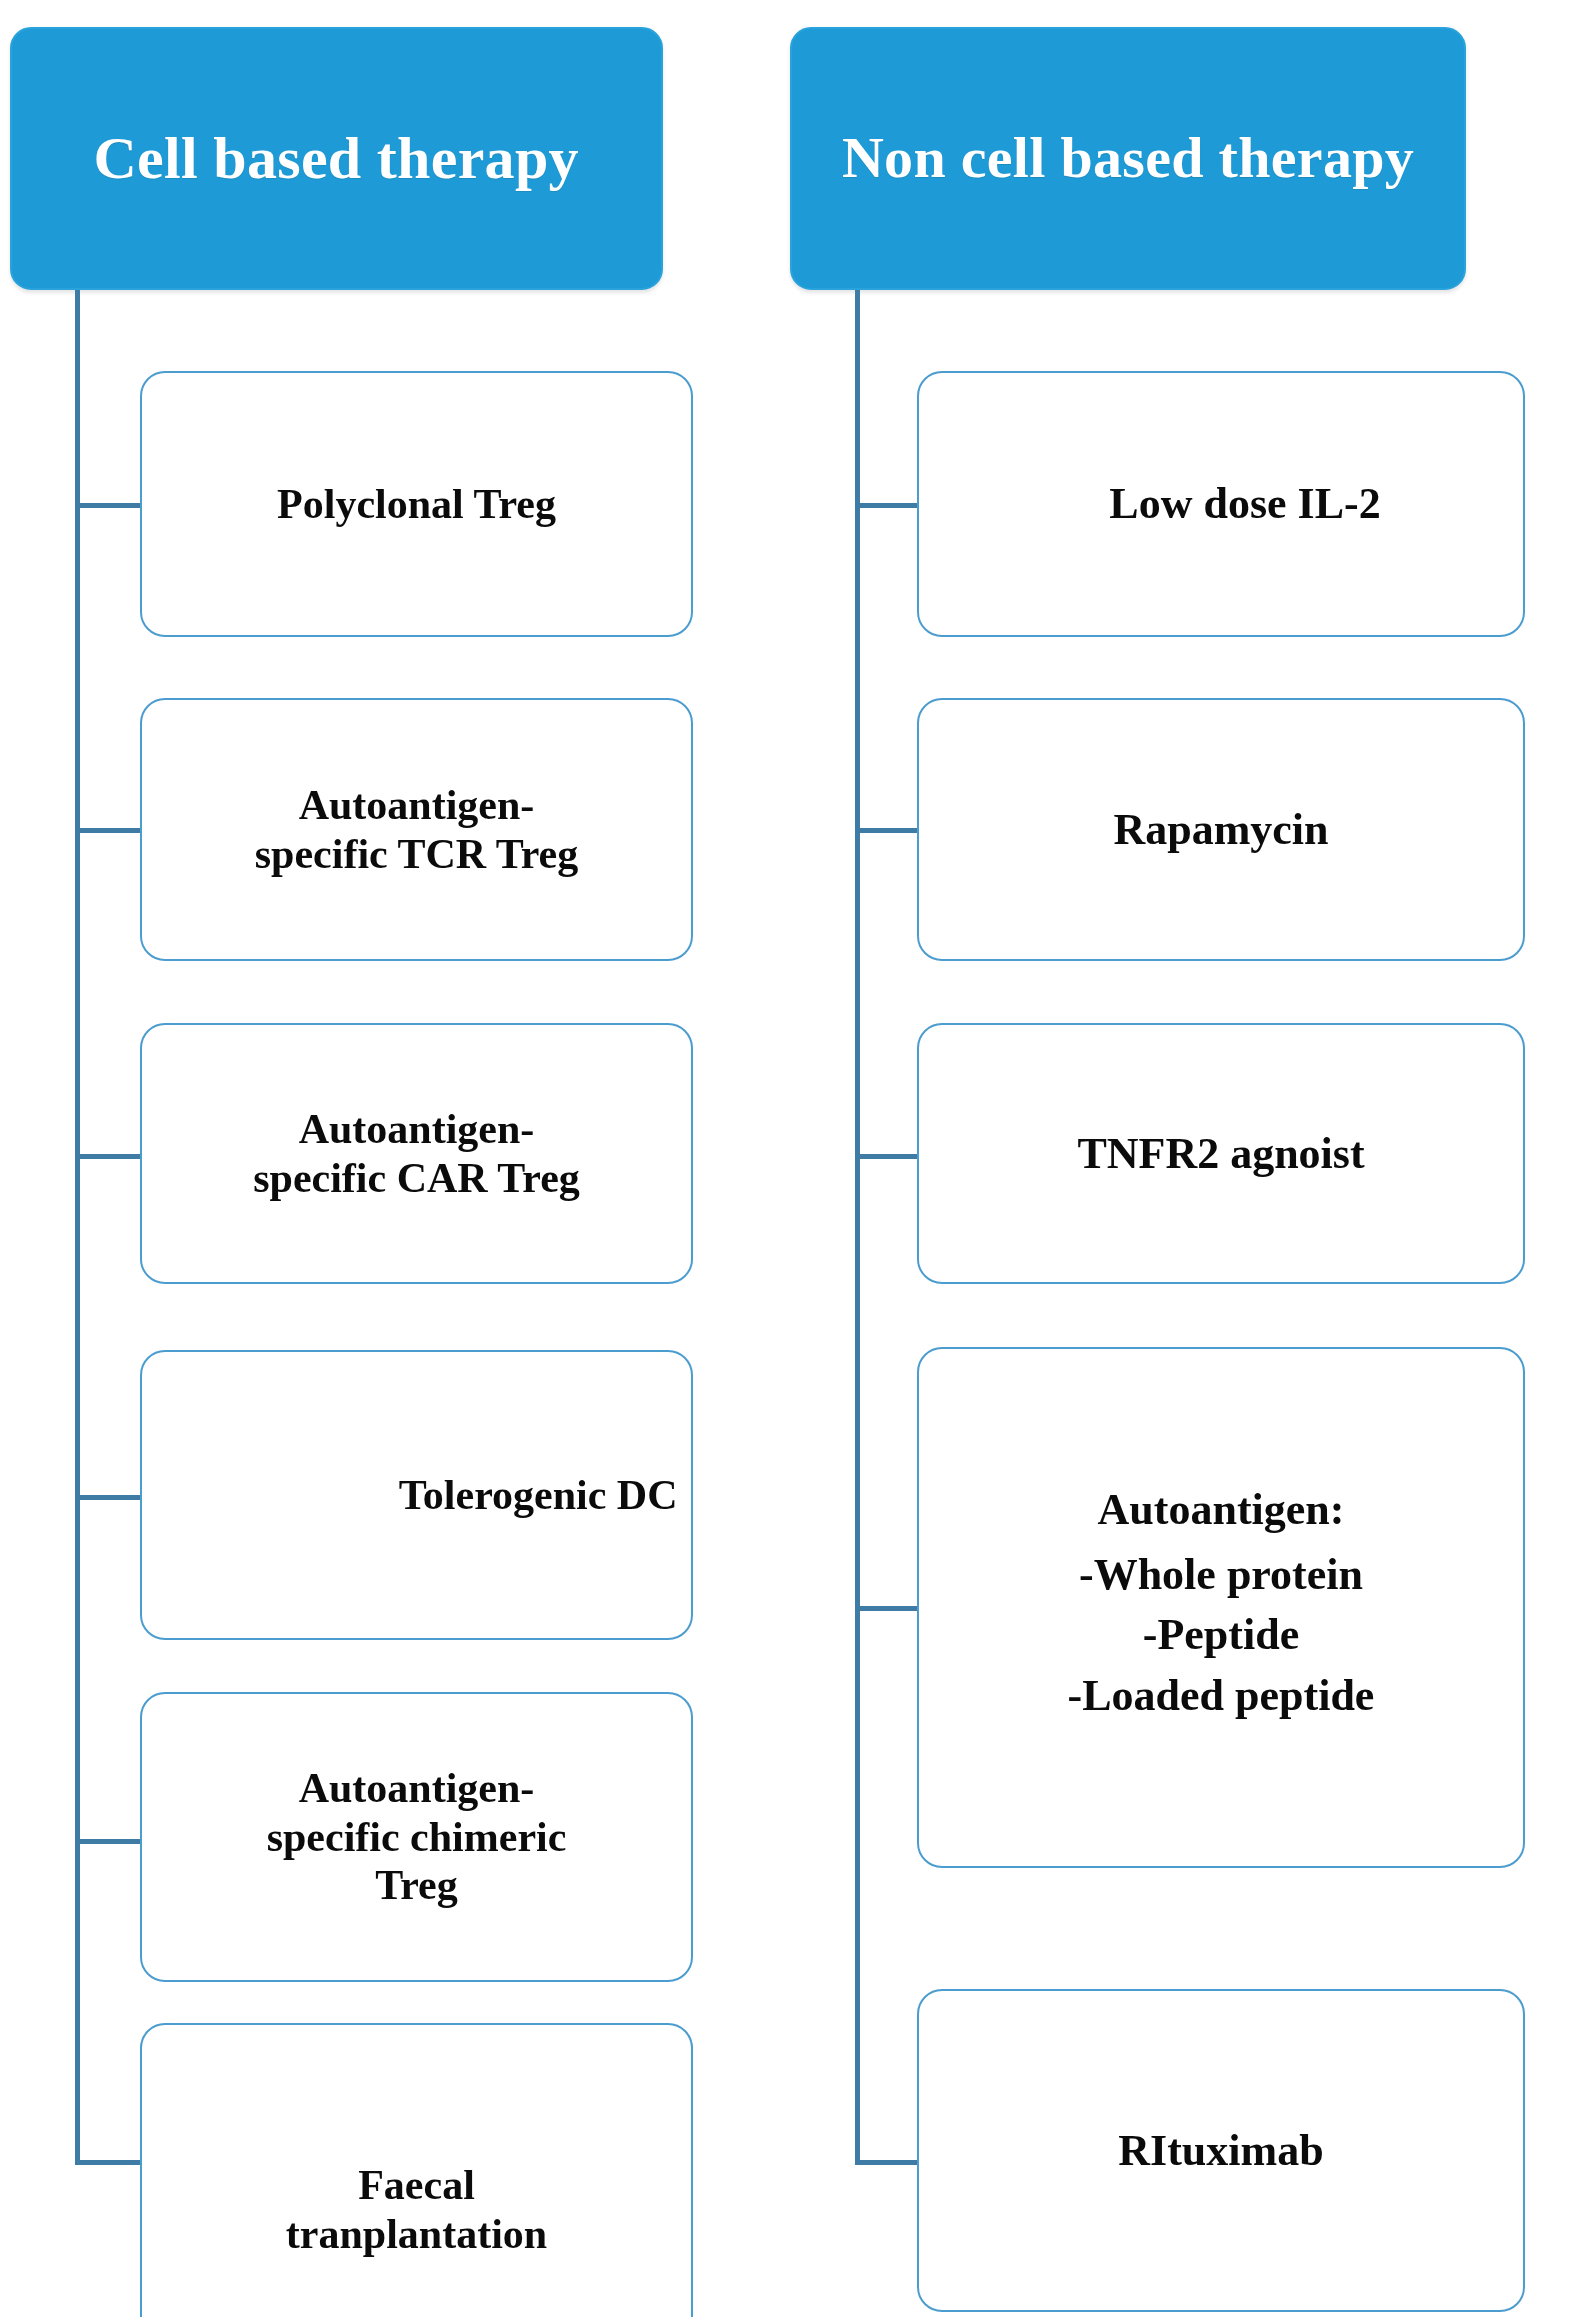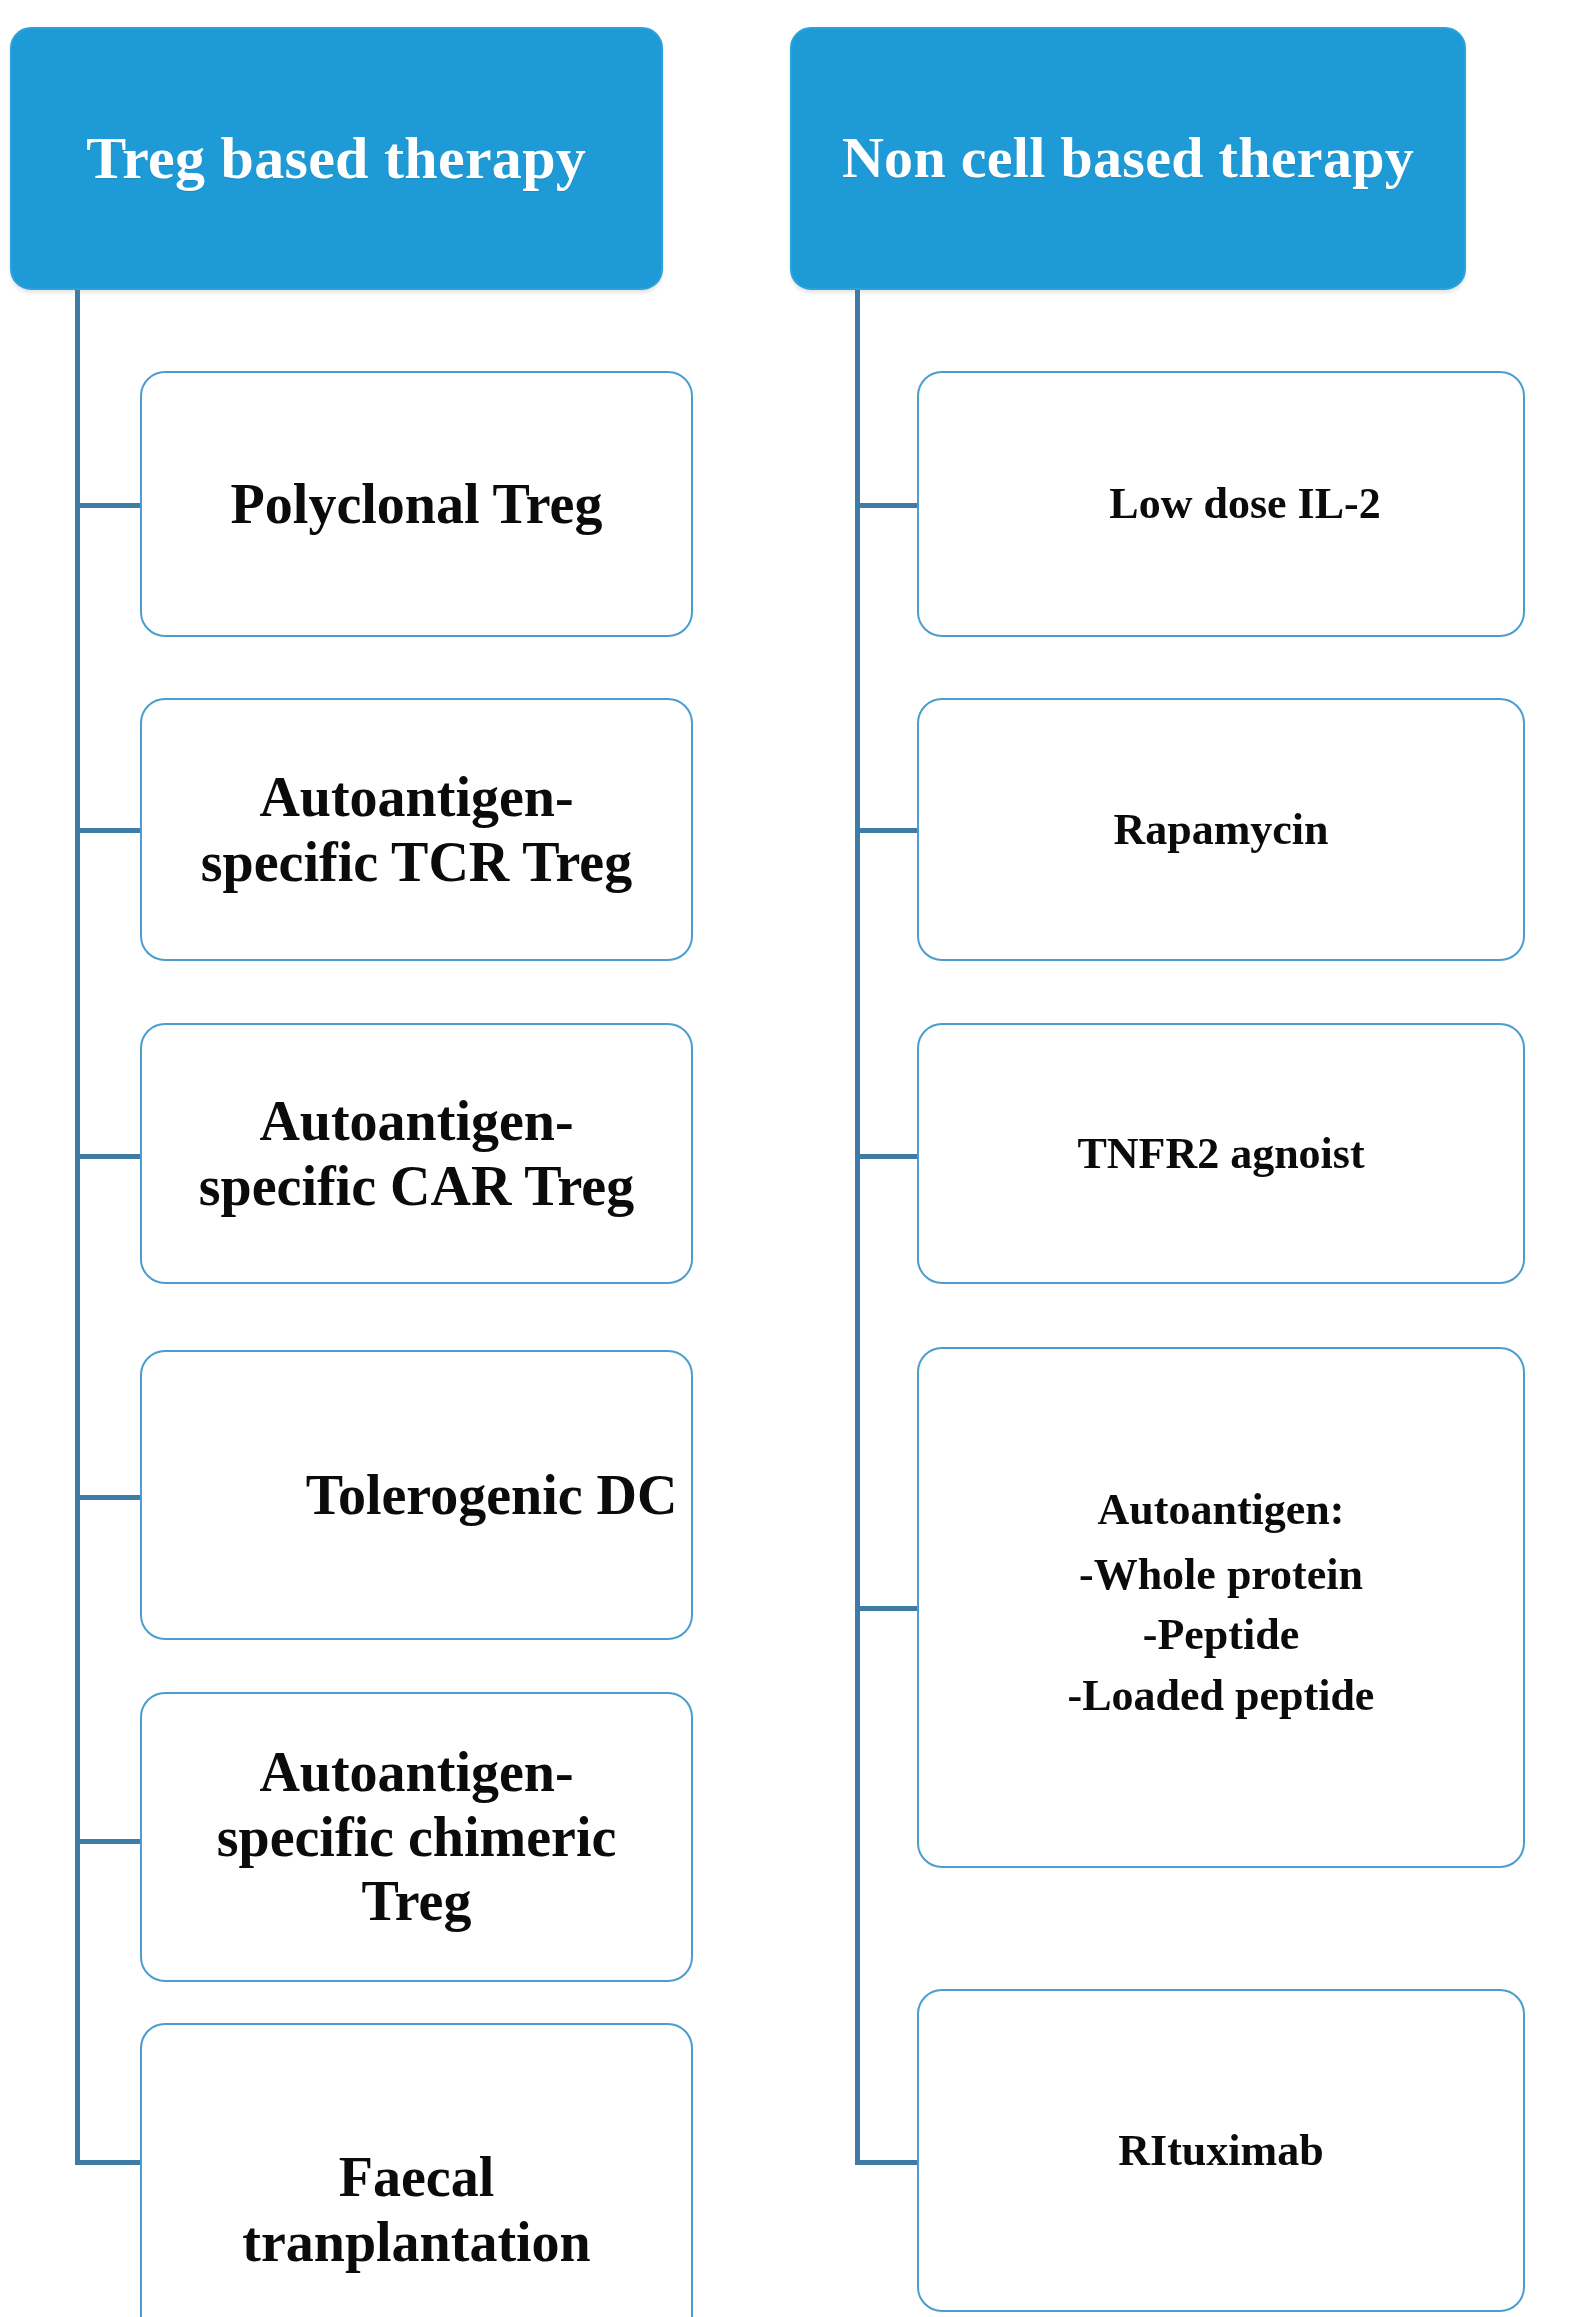--- a/index.html
+++ b/index.html
@@ -56,21 +56,21 @@
     font-weight: bold;
     line-height: 1.16;
   }
   .node-box .node-label {
     display: block;
     padding: 0 13.5px;
     white-space: pre-line;
   }
 
   
-  .col-left  { left: 140px; width: 553px; font-size: 56px; }
+  .col-left  { left: 140px; width: 553px; font-size: 42px; }
   
   .col-right { left: 917px; width: 608px; font-size: 44px; }
 
   
   .trunk {
     position: absolute;
     width: 4.8px;
     background: #3F7CA5;
   }
   .stub {
@@ -84,21 +84,21 @@
   .stack-label .ln { display: block; }
   .stack-label .ln.head { margin-bottom: 13.5px; }
   .stack-label .ln.item { margin-bottom: 9.7px; }
 </style>
 </head>
 <body>
 
 <div id="canvas">
 
   <div class="root-box" id="root-left">
-    <span class="root-label">Treg based therapy</span>
+    <span class="root-label">Cell based therapy</span>
   </div>
 
   <div class="trunk" style="left:75px; top:290px; height:1873px;"></div>
 
   <div class="stub" style="left:75px; top:503px; width:65px;"></div>
   <div class="stub" style="left:75px; top:828px; width:65px;"></div>
   <div class="stub" style="left:75px; top:1154px; width:65px;"></div>
   <div class="stub" style="left:75px; top:1495px; width:65px;"></div>
   <div class="stub" style="left:75px; top:1839px; width:65px;"></div>
   <div class="stub" style="left:75px; top:2160px; width:65px;"></div>

